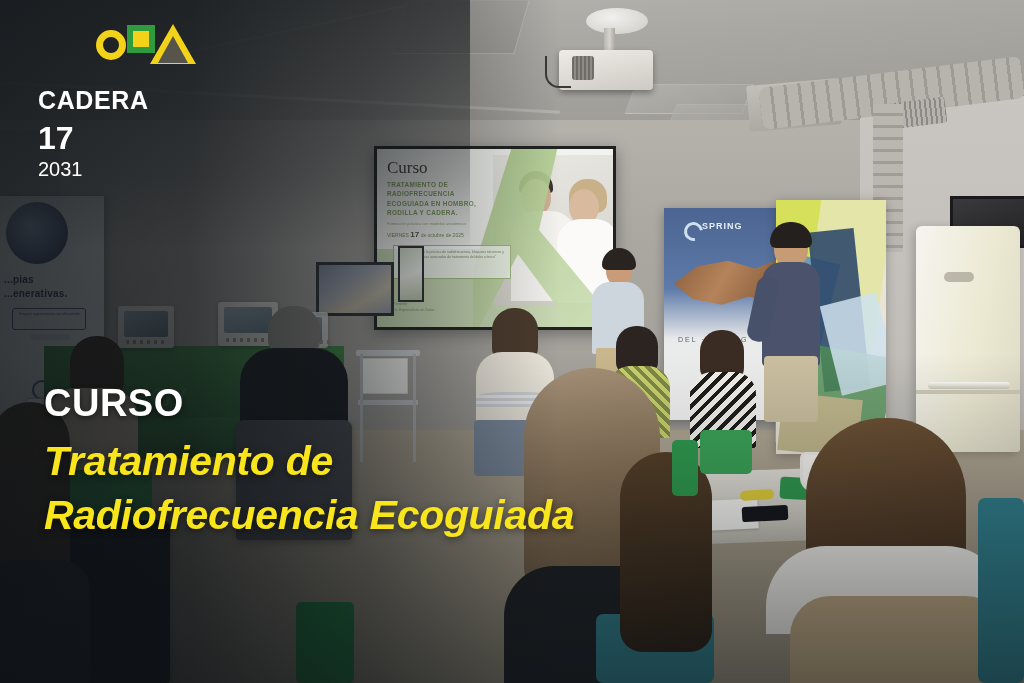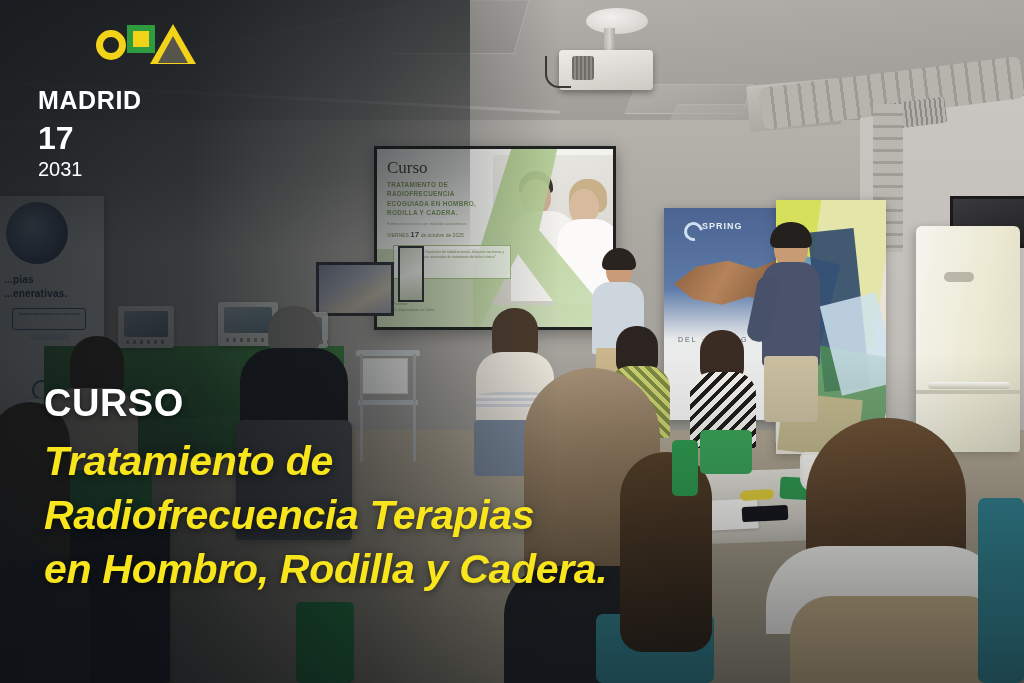--- a/index.html
+++ b/index.html
@@ -473,25 +473,24 @@
   <div class="shade-bottom"></div>
 
   <div class="brand">
     <div class="logo-mark">
       <div class="lm-circle"></div>
       <div class="lm-square"></div>
       <div class="lm-tri"></div>
       <div class="lm-tri-in"></div>
     </div>
 
-    <div class="city">MADRID</div>
+    <div class="city">CADERA</div>
     <div class="day">17</div>
     <div class="year">2031</div>
   </div>
 
   <div class="title-block">
     <div class="t-kicker">CURSO</div>
     <div class="t-line first">Tratamiento de</div>
-    <div class="t-line">Radiofrecuencia Terapias</div>
-    <div class="t-line">en Hombro, Rodilla y Cadera.</div>
+    <div class="t-line">Radiofrecuencia Ecoguiada</div>
   </div>
 
 </div>
 
 </body></html>

